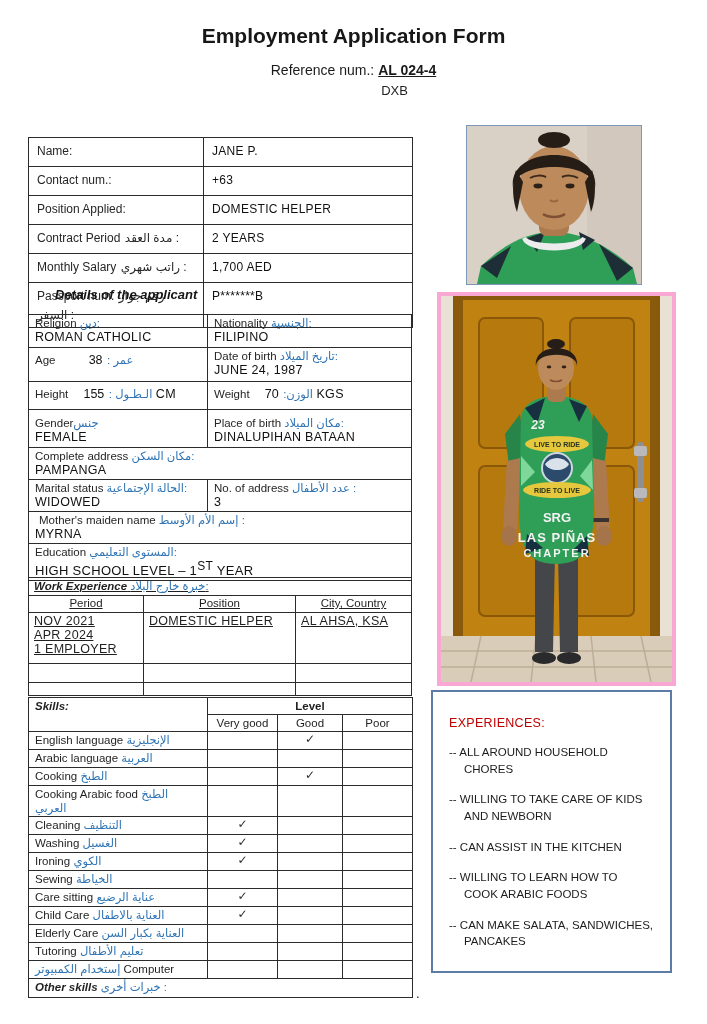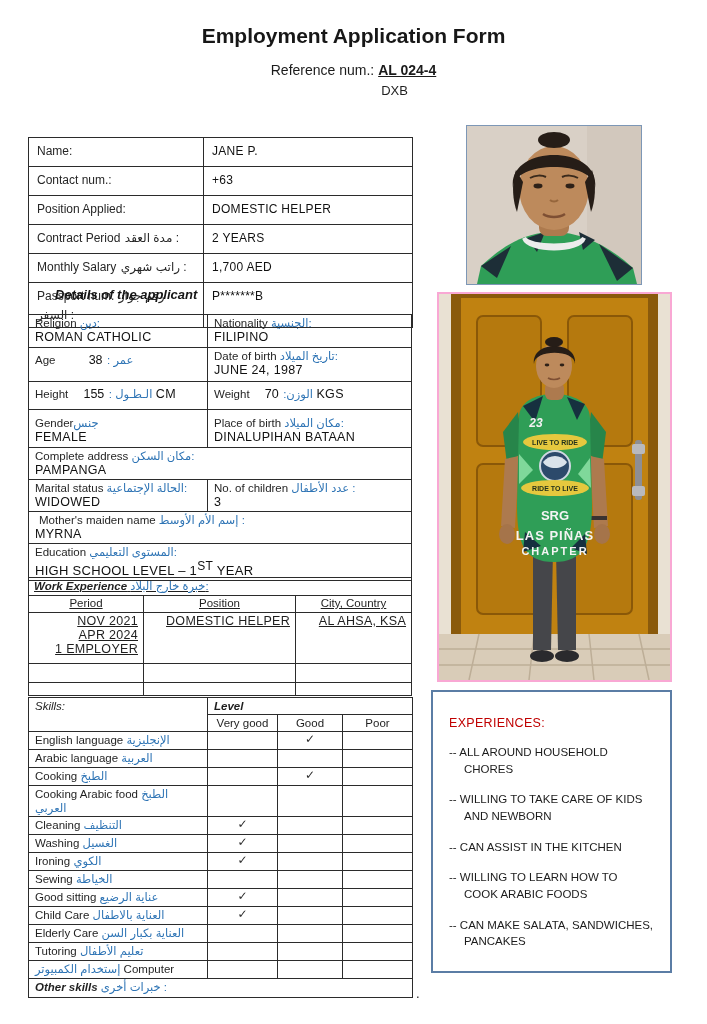--- a/index.html
+++ b/index.html
@@ -25,33 +25,33 @@
   .t-det{left:28px;top:314px;width:383px;}
   .t-det td{padding:2px 6px;}
   .t-det .lbl{line-height:13px;}
   .t-det .val{line-height:14px;}
   
   .t-wexp{left:28px;top:577px;width:383px;font-size:11.5px;text-decoration:underline;}
   .t-wexp td{padding:1px 5px;}
   .t-wexp .we-title{font-style:italic;font-weight:700;height:15px;}
   .t-wexp .we-title .ar{font-style:normal;font-weight:400;}
   .t-wexp .coh{text-align:center;height:14px;font-size:11.5px;}
-  .t-wexp .cell-c{text-align:right;font-size:12.5px;letter-spacing:.3px;line-height:14px;}
+  .t-wexp .cell-c{text-align:left;font-size:12.5px;letter-spacing:.3px;line-height:14px;}
   
   .t-skill{left:28px;top:697px;width:384px;font-size:11.5px;}
   .t-skill td{padding:1px 6px;height:15px;line-height:14px;}
-  .t-skill .hdr{font-style:italic;font-weight:400;}
-  .t-skill .lev{font-style:italic;font-weight:700;height:14px;}
+  .t-skill .hdr{font-style:italic;font-weight:700;}
+  .t-skill .lev{text-align:center;font-weight:700;height:14px;}
   .t-skill .coh{text-align:center;height:14px;}
   .t-skill .chk{text-align:center;font-size:12px;color:#2d2d2d;padding:0;}
   .t-skill .other{font-style:italic;font-weight:700;height:16px;}
   .t-skill .other .ar{font-style:normal;font-weight:400;margin-top:25px;}
   
   .photo1{left:466px;top:125px;width:174px;height:158px;border:1px solid #7d97b6;}
-  .photo2{left:437px;top:292px;width:231px;height:386px;border:2px solid #f9a8d4;}
+  .photo2{left:437px;top:292px;width:231px;height:386px;border:4px solid #f9a8d4;}
   
   .expbox{left:431px;top:690px;width:241px;height:283px;border:2px solid #5b7da5;box-sizing:border-box;
           padding:24px 16px 0 16px;background:#fff;}
   .exp-title{color:#C00000;font-size:12.5px;letter-spacing:.3px;margin-bottom:4px;}
   .exp-item{font-size:11.5px;color:#1c1c1c;line-height:1.45;margin-top:14px;padding-left:15px;text-indent:-15px;}
   .endmark{left:416px;top:986px;font-size:13px;color:#222;}
 </style>
 </head>
 <body>
 
@@ -154,21 +154,21 @@
         <div class="lbl"><span>Complete address</span> <span class="ar">مكان السكن:</span></div>
         <div class="val">PAMPANGA</div>
       </td>
     </tr>
     <tr style="height:32px">
       <td>
         <div class="lbl"><span>Marital status</span> <span class="ar">الحالة الإجتماعية:</span></div>
         <div class="val">WIDOWED</div>
       </td>
       <td>
-        <div class="lbl"><span>No. of children</span> <span class="ar">عدد الأطفال :</span></div>
+        <div class="lbl"><span>No. of address</span> <span class="ar">عدد الأطفال :</span></div>
         <div class="val">3</div>
       </td>
     </tr>
     <tr style="height:27px">
       <td colspan="2">
         <div class="lbl" style="padding-left:4px"><span>Mother's maiden name</span> <span class="ar">إسم الأم الأوسط :</span></div>
         <div class="val">MYRNA</div>
       </td>
     </tr>
     <tr style="height:34px">
@@ -279,21 +279,21 @@
       <td class="chk"></td>
       <td class="chk"></td>
     </tr>
     <tr>
       <td><span>Sewing</span> <span class="ar">الخياطة</span></td>
       <td class="chk"></td>
       <td class="chk"></td>
       <td class="chk"></td>
     </tr>
     <tr>
-      <td><span>Good sitting</span> <span class="ar">عناية الرضيع</span></td>
+      <td><span>Care sitting</span> <span class="ar">عناية الرضيع</span></td>
       <td class="chk">✓</td>
       <td class="chk"></td>
       <td class="chk"></td>
     </tr>
     <tr>
       <td><span>Child Care</span> <span class="ar">العناية بالاطفال</span></td>
       <td class="chk">✓</td>
       <td class="chk"></td>
       <td class="chk"></td>
     </tr>

